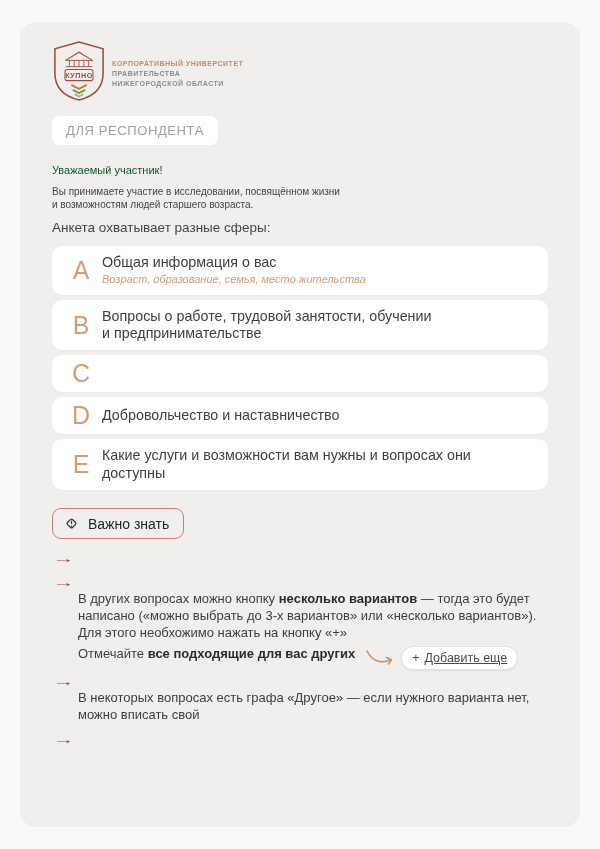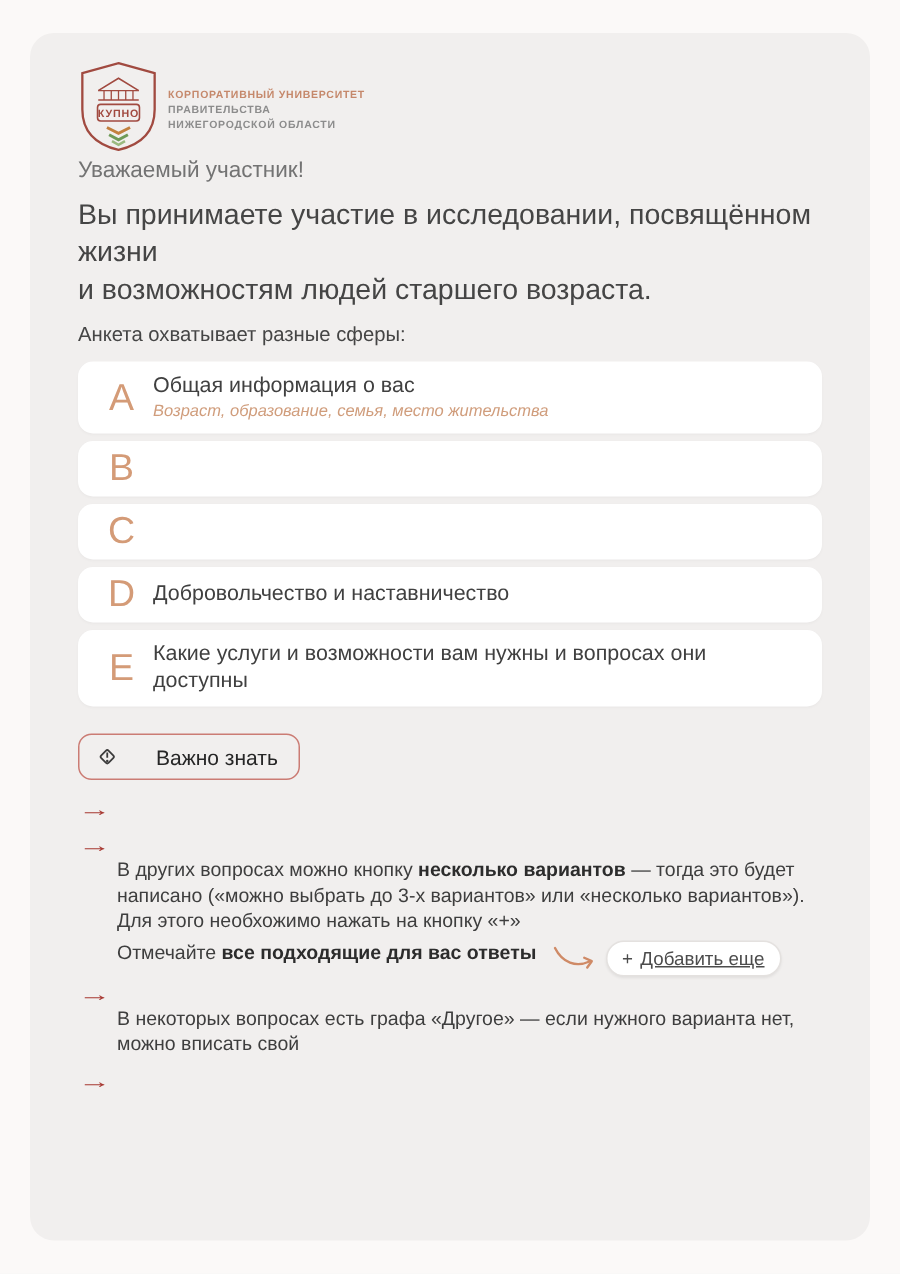--- a/index.html
+++ b/index.html
@@ -28,36 +28,36 @@
   .org{ display:flex; flex-direction:column; gap:3px; padding-top:4px; }
   .org span{ font-size:7px; letter-spacing:.5px; font-weight:700; color:#8c8c8c; }
   .org span:first-child{ color:#c5886b; }
 
   
   .title{ font-size:30px; line-height:1.08; font-weight:700; color:#171614; margin-top:8px; letter-spacing:.2px; }
   .badge{ display:inline-block; margin-top:14px; background:#fff; border-radius:8px;
           padding:7px 14px; font-size:13px; letter-spacing:.6px; color:#a3a0a0; }
 
   
-  .greeting{ margin-top:3px; font-size:15px; color:#737373; }
-  .paragraph{ margin-top:9px; font-size:19px; line-height:1.32; color:#454545; white-space:pre-line; }
+  .greeting{ margin-top:19px; font-size:11px; color:#14532d; }
+  .paragraph{ margin-top:9px; font-size:10px; line-height:1.32; color:#454545; white-space:pre-line; }
   .lead{ margin-top:9px; font-size:13.5px; color:#454545; margin-bottom:11px; }
 
   
   .section-card{ display:flex; align-items:center; background:#fff; border-radius:10px;
                  margin-bottom:5px; padding:6px 14px 6px 8px; min-height:31px;
                  box-shadow:0 1px 2px rgba(0,0,0,.03); }
   .section-letter{ width:42px; flex:0 0 42px; text-align:center; font-size:25px; line-height:1;
                    color:#d49b77; font-weight:400; }
   .section-text{ padding:2px 0; }
   .section-title{ font-size:14.3px; line-height:1.22; font-weight:400; color:#404040; white-space:pre-line; }
   .section-subtitle{ font-size:11px; line-height:1.25; color:#d09d7c; margin-top:1px;font-style:italic; }
 
   
-  .important-btn{ display:inline-flex; align-items:center; gap:24px; margin-top:13px;
+  .important-btn{ display:inline-flex; align-items:center; gap:8px; margin-top:13px;
                   border:1.4px solid #cb7c74; border-radius:9px; padding:6px 14px 6px 10px;
                   font-size:14px; color:#262626; background:transparent; cursor:pointer; }
 
   
   .notes{ margin-top:11px; }
   .note{ display:flex; margin-bottom:7px; }
   .note-arrow{ flex:0 0 26px; color:#a83a33; font-size:13px; line-height:17px;
                transform:scaleX(1.7); transform-origin:left center; }
   .note-text{ font-size:13px; line-height:1.30; color:#3e3e3e; white-space:pre-line; }
   .note-text b{ color:#2c2c2c; }
@@ -89,39 +89,45 @@
         <path d="M23.5 56 L28 58.5 L32.5 56" fill="none" stroke="#9ab97f" stroke-width="1.8"></path>
       </svg>
       <div class="org">
         <span>КОРПОРАТИВНЫЙ УНИВЕРСИТЕТ</span>
         <span>ПРАВИТЕЛЬСТВА</span>
         <span>НИЖЕГОРОДСКОЙ ОБЛАСТИ</span>
       </div>
     </div>
 
     
+    <div class="badge">ДЛЯ РЕСПОНДЕНТА</div>
 
     
     <div class="greeting">Уважаемый участник!</div>
     <div class="paragraph">Вы принимаете участие в исследовании, посвящённом жизни
 и возможностям людей старшего возраста.</div>
     <div class="lead">Анкета охватывает разные сферы:</div>
 
     
     <div>
 
     <div class="section-card">
           <div class="section-letter">A</div>
           <div class="section-text">
             <div class="section-title">Общая информация о вас</div>
             <div class="section-subtitle">Возраст, образование, семья, место жительства</div>
           </div>
         </div>
         <div class="section-card">
           <div class="section-letter">B</div>
+          <div class="section-text">
+            <div class="section-title">Вопросы о работе, трудовой занятости, обучении
+и предпринимательстве</div>
+
+          </div>
         </div>
         <div class="section-card">
           <div class="section-letter">C</div>
         </div>
         <div class="section-card">
           <div class="section-letter">D</div>
           <div class="section-text">
             <div class="section-title">Добровольчество и наставничество</div>
 
           </div>
@@ -151,21 +157,21 @@
 
     <div class="note">
           <div class="note-arrow">→</div>
         </div>
         <div class="note">
           <div class="note-arrow">→</div>
           <div class="note-text">
             <span><span>В других вопросах можно кнопку </span><b>несколько вариантов</b><span> — тогда это будет
 написано («можно выбрать до 3-х вариантов» или «несколько вариантов»).
 Для этого необхожимо нажать на кнопку «+»
-Отмечайте </span><b>все подходящие для вас ответы</b></span><span class="addon"><svg class="curve-arrow" width="30" height="20" viewBox="0 0 30 20">
+Отмечайте </span><b>все подходящие для вас других</b></span><span class="addon"><svg class="curve-arrow" width="30" height="20" viewBox="0 0 30 20">
                 <path d="M2 3 C 7 13, 16 16, 25 12" fill="none" stroke="#cf8a66" stroke-width="1.6" stroke-linecap="round"></path>
                 <path d="M21.5 9.5 L26.5 11.8 L23.5 16" fill="none" stroke="#cf8a66" stroke-width="1.6" stroke-linecap="round" stroke-linejoin="round"></path>
               </svg><span class="pill">
                 <span>+</span>
                 <span class="lbl">Добавить еще</span>
               </span></span>
           </div>
         </div>
         <div class="note">
           <div class="note-arrow">→</div>

